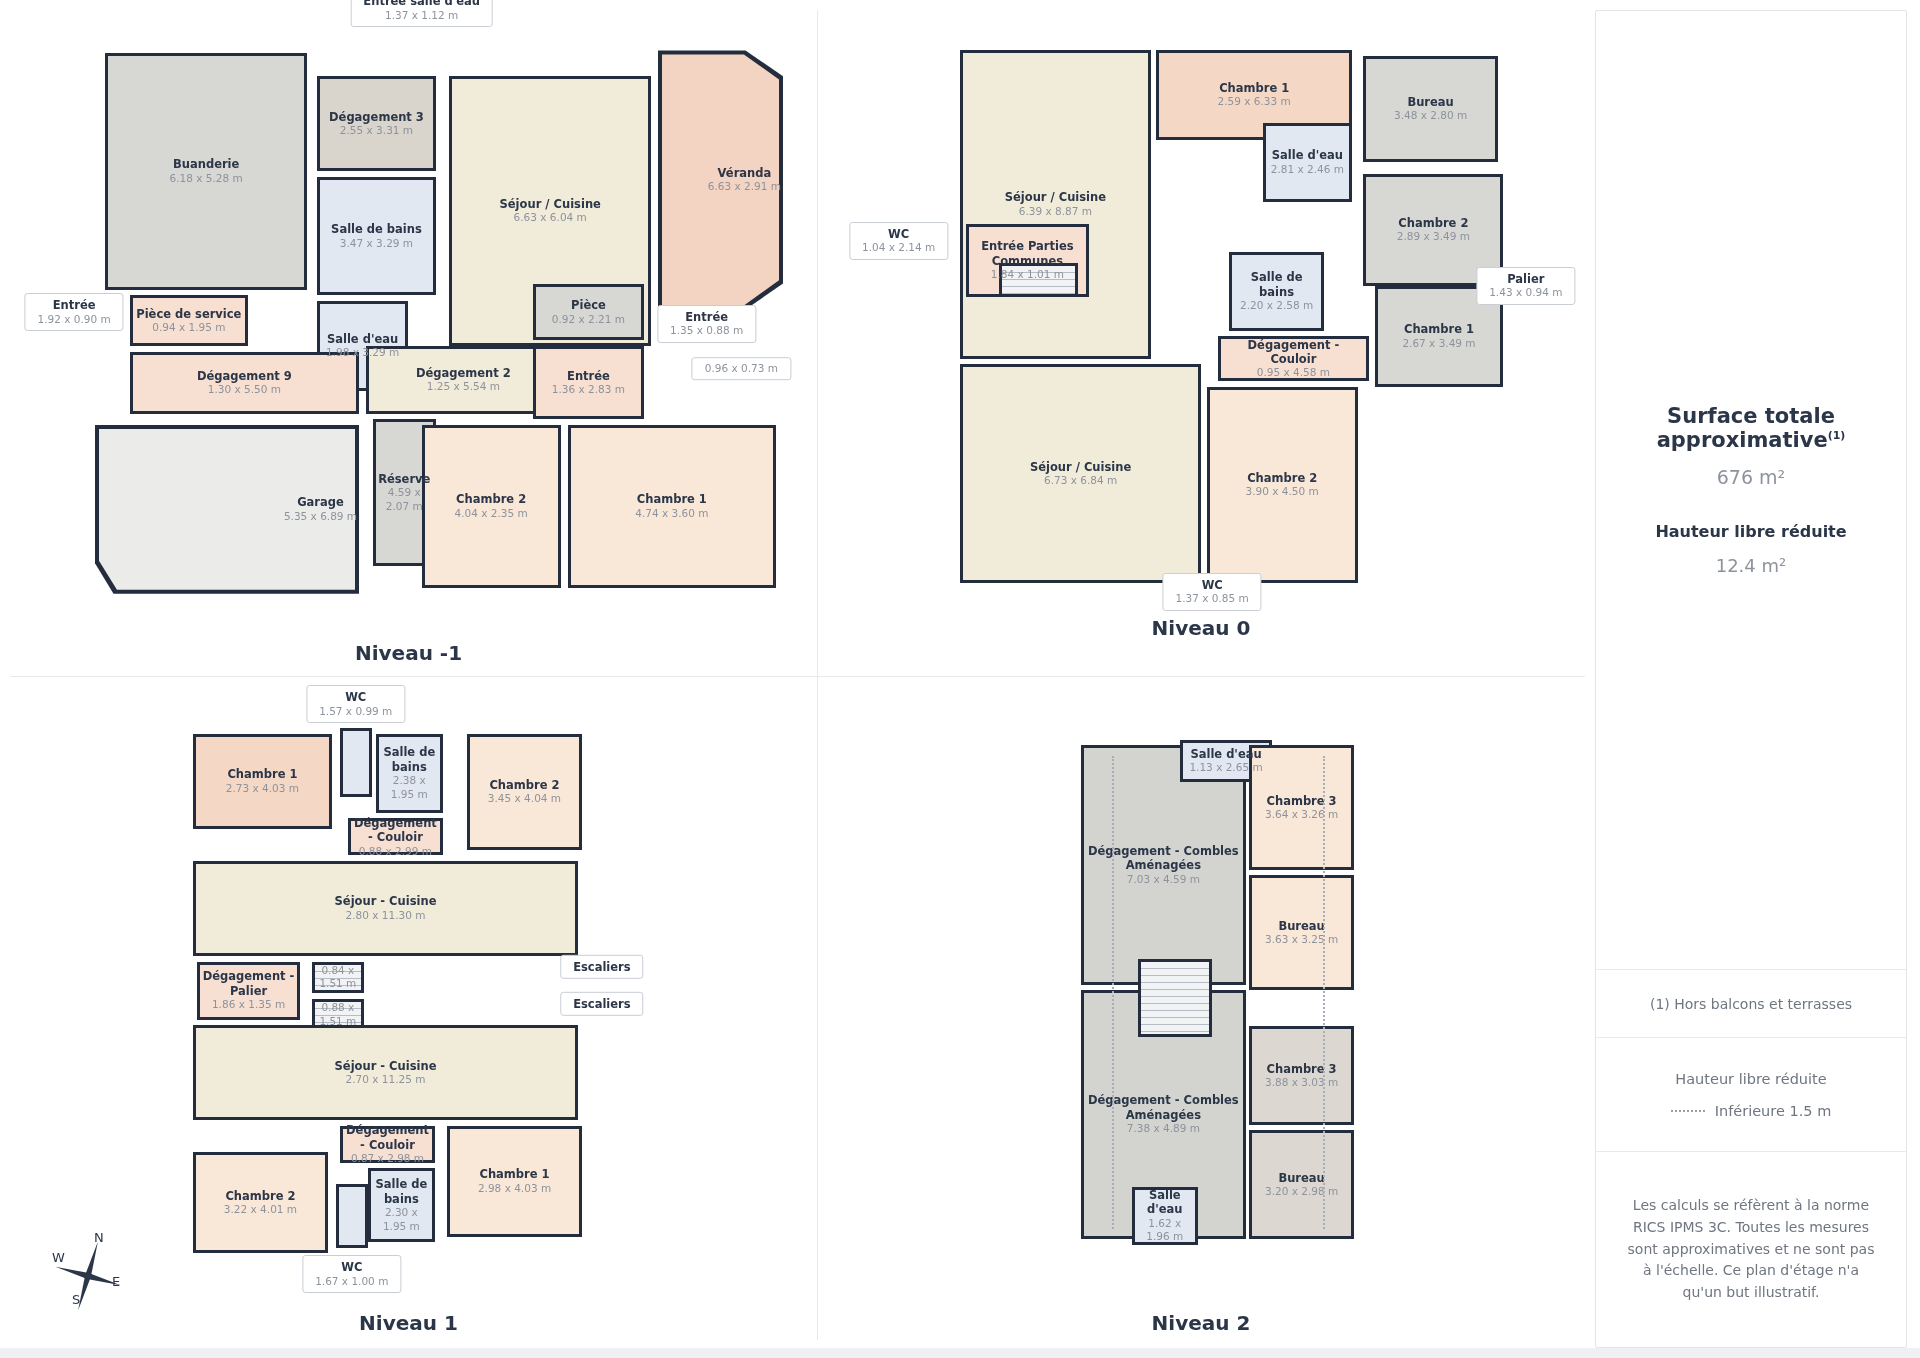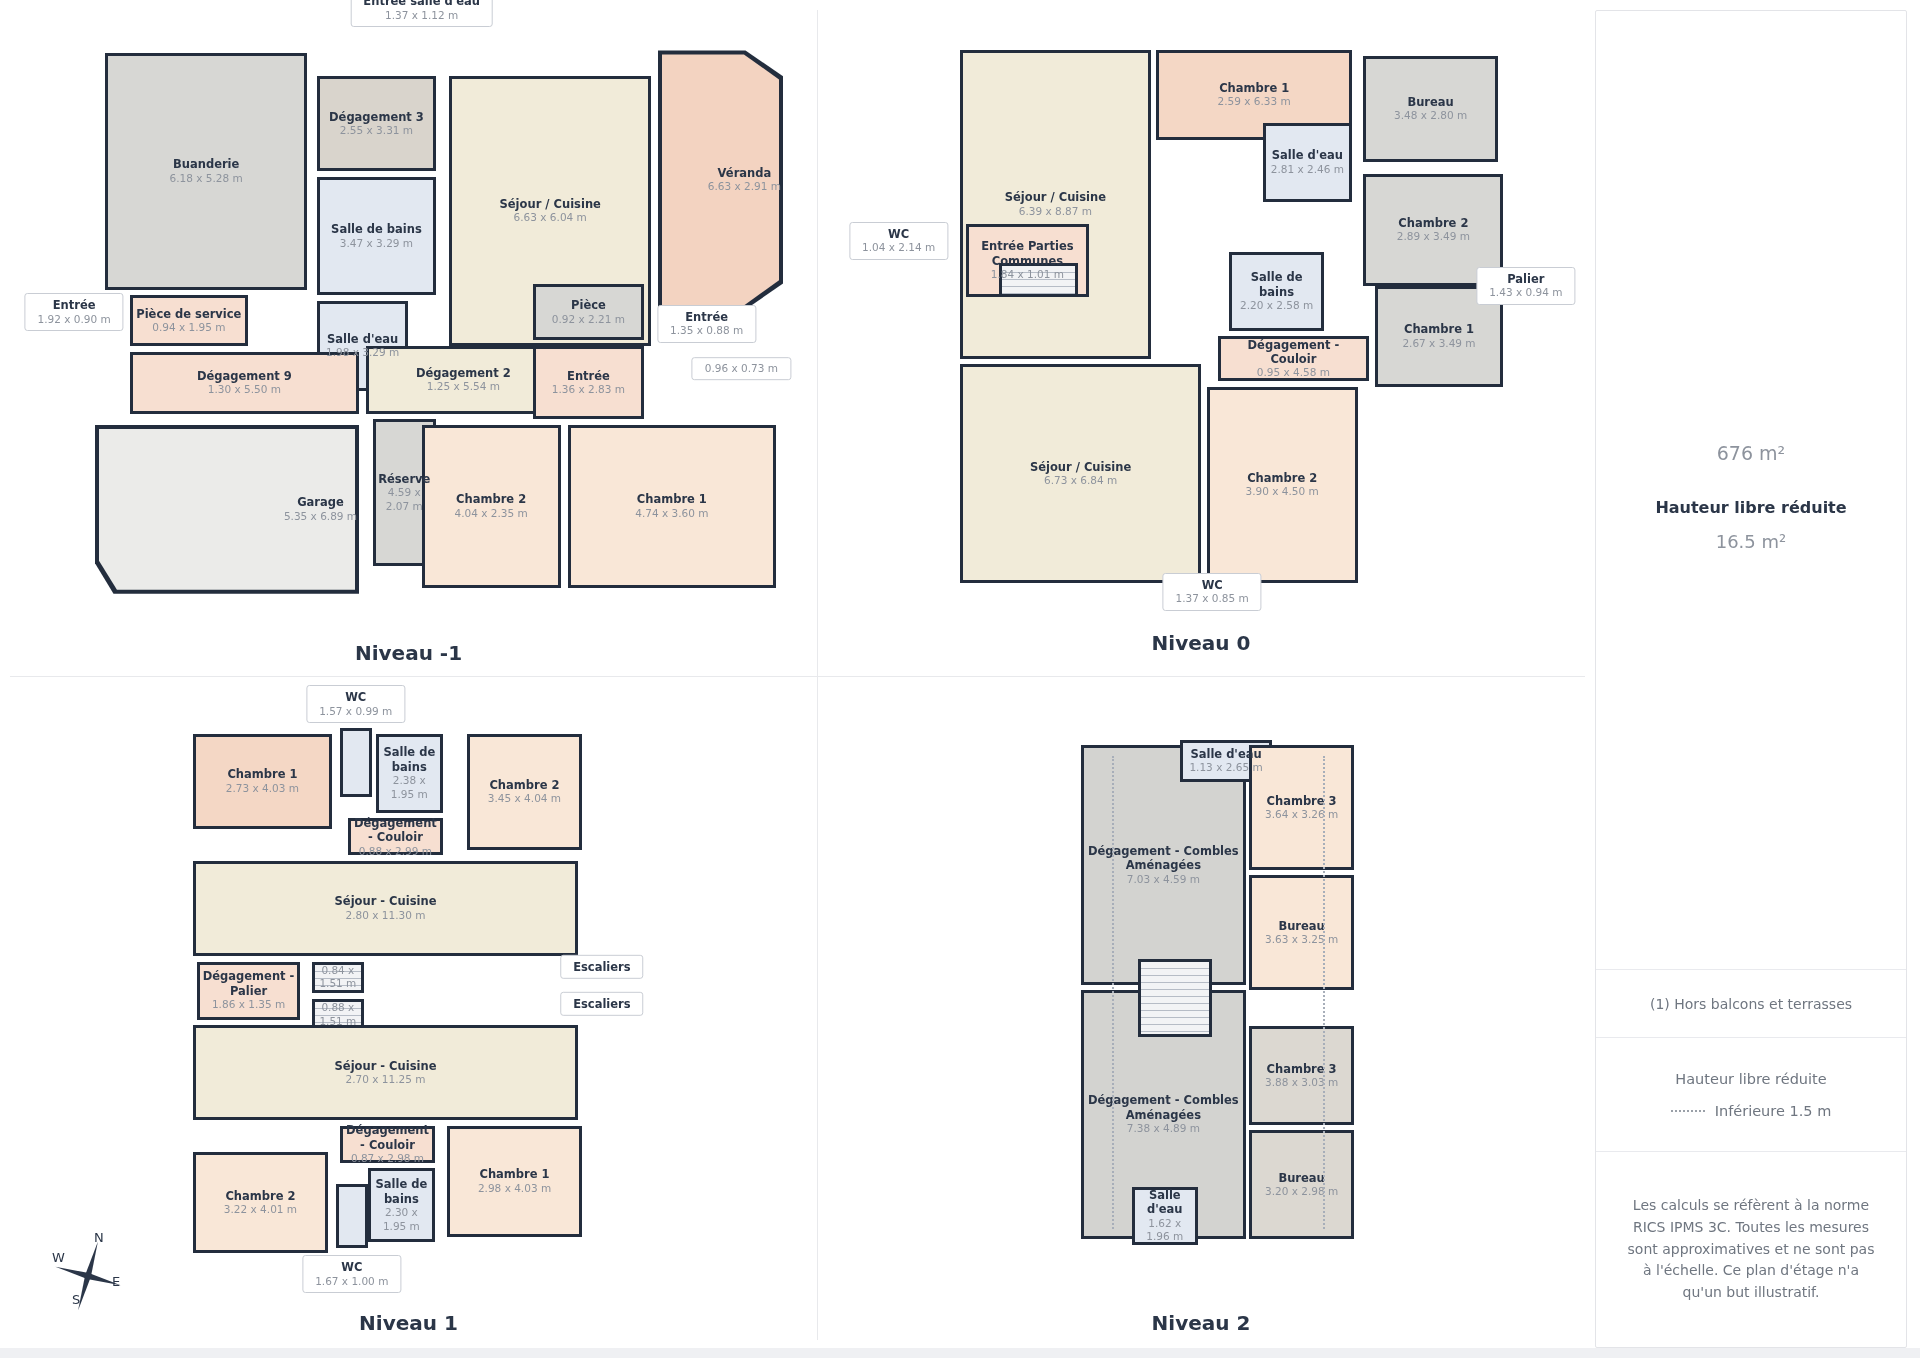--- a/index.html
+++ b/index.html
@@ -26,21 +26,21 @@
   .rlabel{position:relative;z-index:2;padding:1px 2px;}
   .rname{font-weight:bold;font-size:11.5px;color:#2b3648;line-height:1.25;}
   .rdims{font-size:10.5px;color:#8d939d;line-height:1.3;}
   .stairs{background:repeating-linear-gradient(180deg,#f2f3f5 0 6px,#b6bcc6 6px 7px);}
   .callout{position:absolute;transform:translate(-50%,-50%);background:#ffffff;border:1px solid #c9cdd4;
            border-radius:3px;padding:3px 10px;text-align:center;white-space:nowrap;z-index:6;}
   .vdash{position:absolute;width:0;border-left:2px dotted #a7aeb9;z-index:3;}
 
   .level-title{position:absolute;text-align:center;font-weight:bold;font-size:20px;color:#2b3648;}
   .title-0{left:0;top:641px;width:817px;}
-  .title-1{left:817px;top:631px;width:768px;}
+  .title-1{left:817px;top:616px;width:768px;}
   .title-2{left:0;top:1311px;width:817px;}
   .title-3{left:817px;top:1311px;width:768px;}
 
   
   .sidebar{position:absolute;left:1595px;top:10px;width:312px;height:1338px;background:#ffffff;
            border:1px solid #e3e4e8;border-radius:2px;box-sizing:border-box;display:flex;flex-direction:column;}
   .sb-sec{box-sizing:border-box;display:flex;flex-direction:column;align-items:center;justify-content:center;text-align:center;}
   .sb-1{height:958px;}
   .sb-2{height:68px;border-top:1px solid #e9eaee;}
   .sb-3{height:114px;border-top:1px solid #e9eaee;}
@@ -430,23 +430,24 @@
       <div class="vdash" style="left: 87%; top: 4%; height: 91%;"></div>
     </div>
 
   <div class="level-title title-0">Niveau -1</div>
   <div class="level-title title-1">Niveau 0</div>
   <div class="level-title title-2">Niveau 1</div>
   <div class="level-title title-3">Niveau 2</div>
 
   <div class="sidebar">
     <div class="sb-sec sb-1">
+      <div class="sb-title"><span>Surface totale approximative</span><span class="sb-sup">(1)</span></div>
       <div class="sb-value">676 m²</div>
       <div class="sb-sub">Hauteur libre réduite</div>
-      <div class="sb-subvalue">16.5 m²</div>
+      <div class="sb-subvalue">12.4 m²</div>
     </div>
     <div class="sb-sec sb-2">
       <div class="sb-note">(1) Hors balcons et terrasses</div>
     </div>
     <div class="sb-sec sb-3">
       <div class="sb-legend-title">Hauteur libre réduite</div>
       <div class="legend-row">
         <span class="legend-dots"></span>
         <span>Inférieure 1.5 m</span>
       </div>

